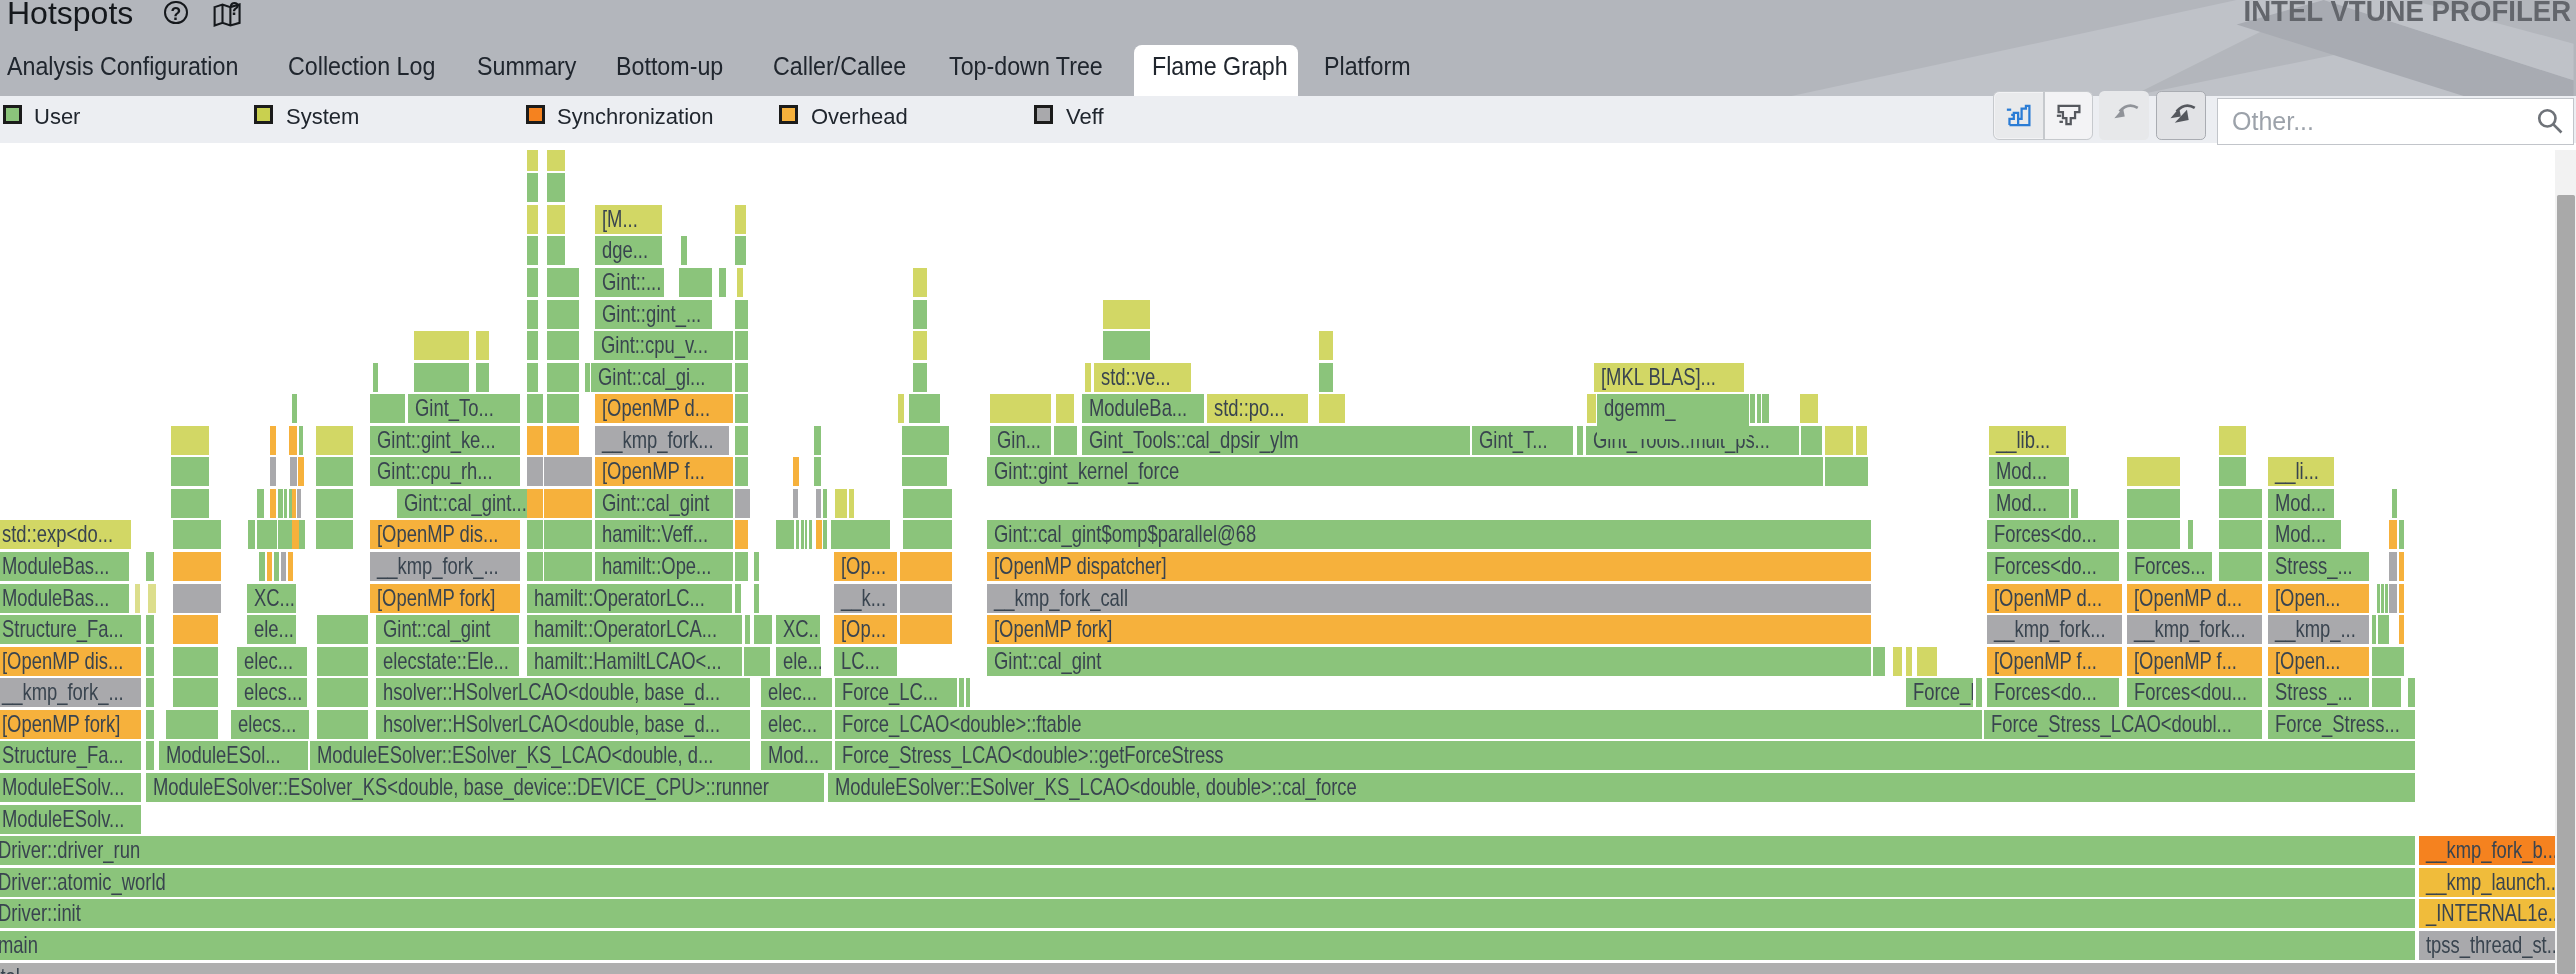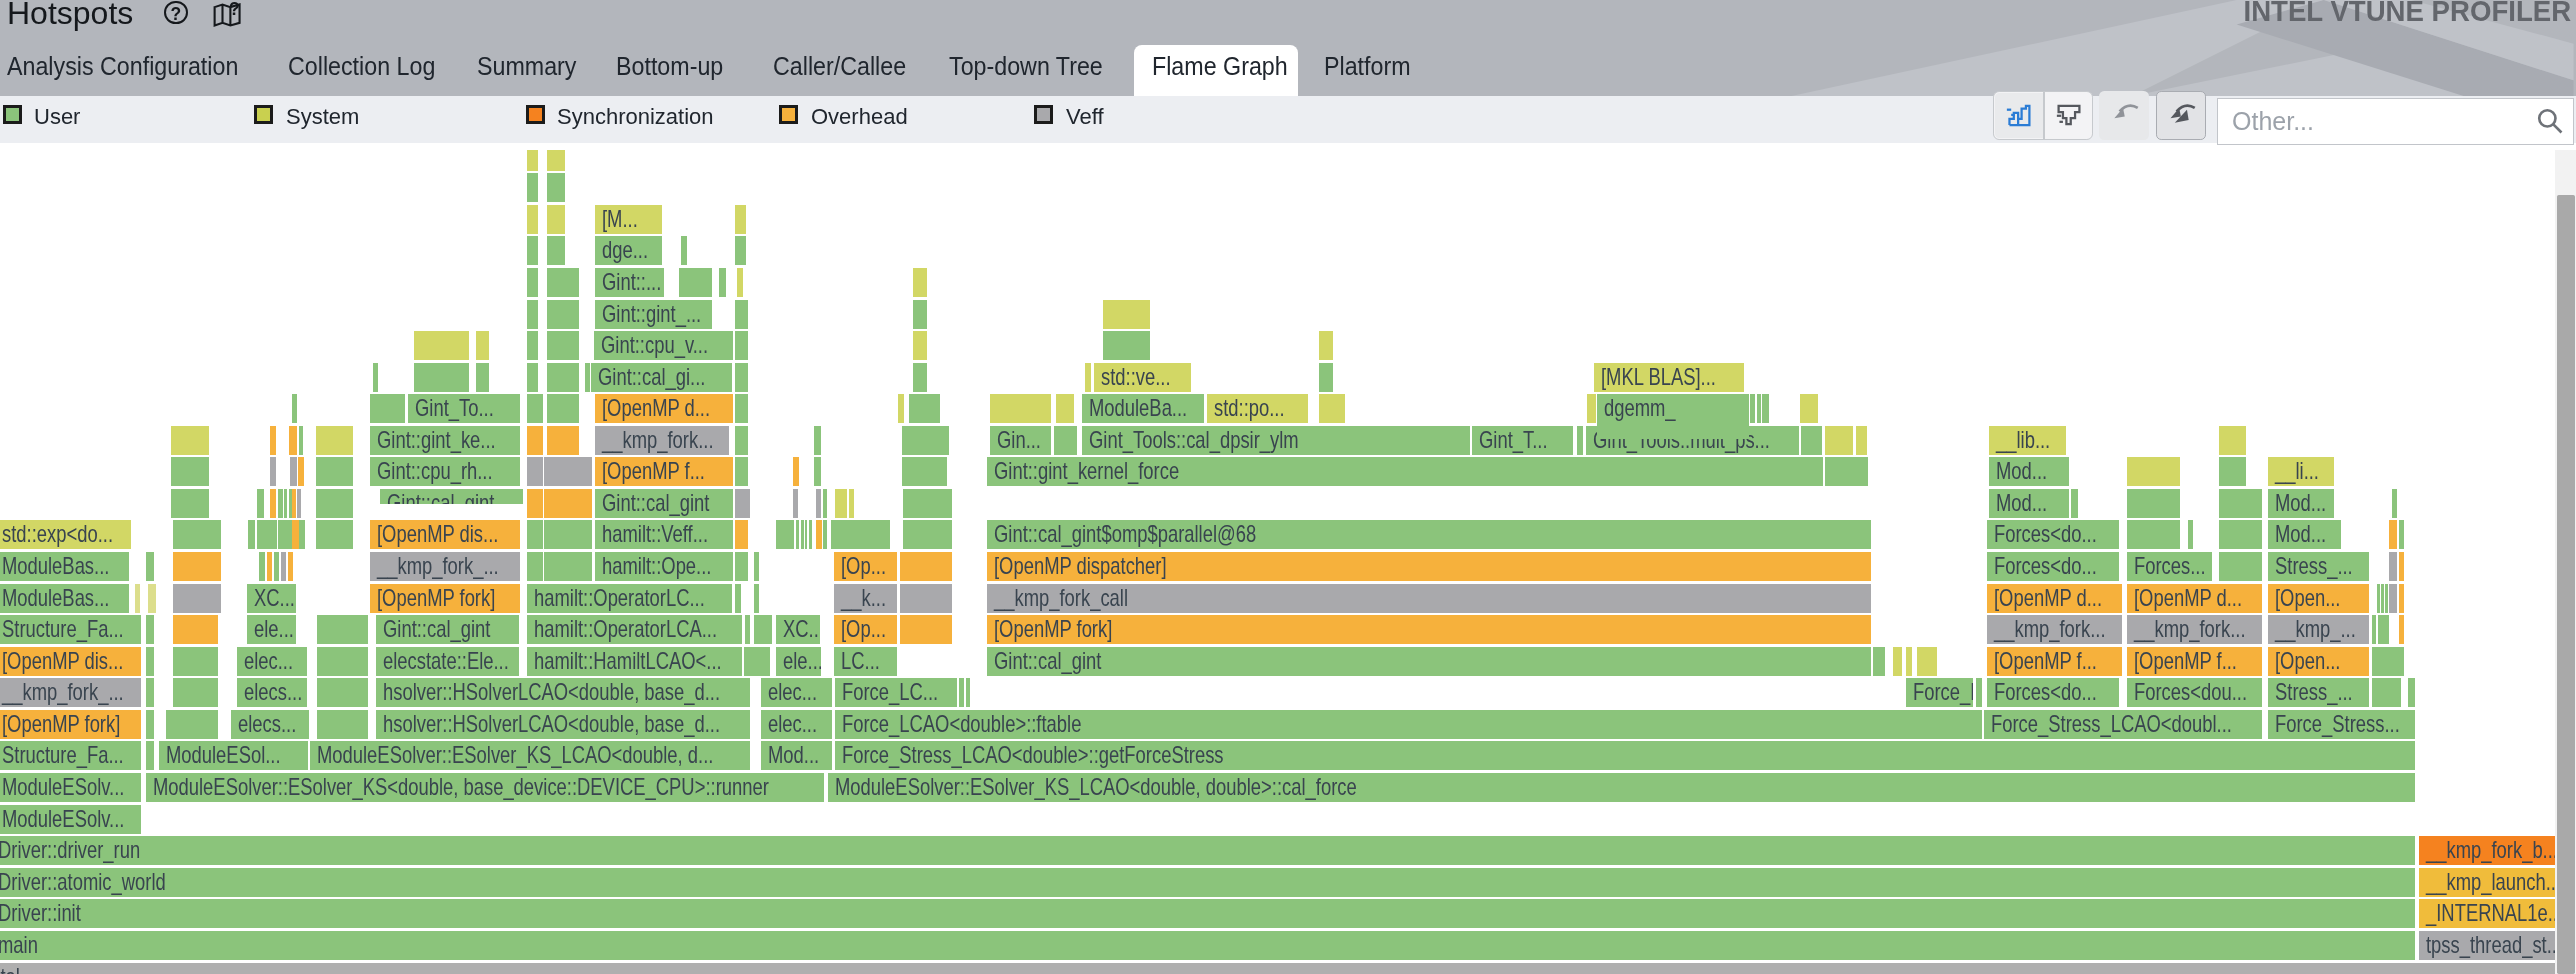--- a/index.html
+++ b/index.html
@@ -225,21 +225,21 @@
     <div class="box" style="left:2399px;top:370px;width:4.8px;height:29px;background:#8BC47B;padding-left:0;"></div>
     <div class="box" style="left:171px;top:339px;width:38px;height:29px;background:#8BC47B;padding-left:0;"></div>
     <div class="box" style="left:257px;top:339px;width:7.4px;height:29px;background:#8BC47B;padding-left:0;"></div>
     <div class="box" style="left:270px;top:339px;width:6.1px;height:29px;background:#F6B13C;padding-left:0;"></div>
     <div class="box" style="left:278px;top:339px;width:4.8px;height:29px;background:#8BC47B;padding-left:0;"></div>
     <div class="box" style="left:284px;top:339px;width:3.1px;height:29px;background:#8BC47B;padding-left:0;"></div>
     <div class="box" style="left:289px;top:339px;width:3.1px;height:29px;background:#8BC47B;padding-left:0;"></div>
     <div class="box" style="left:292px;top:339px;width:4.4px;height:29px;background:#F6B13C;padding-left:0;"></div>
     <div class="box" style="left:297px;top:339px;width:3.9px;height:29px;background:#A9A9AC;padding-left:0;"></div>
     <div class="box" style="left:316px;top:339px;width:37px;height:29px;background:#8BC47B;padding-left:0;"></div>
-    <div class="box" style="left:380px;top:339px;width:143px;height:15px;background:#8BC47B;padding-left:7px;"><span class="lb">Gint::cal_gint...</span></div>
+    <div class="box" style="left:397px;top:339px;width:143px;height:29px;background:#8BC47B;padding-left:7px;"><span class="lb">Gint::cal_gint...</span></div>
     <div class="box" style="left:527px;top:339px;width:15.7px;height:29px;background:#F6B13C;padding-left:0;"></div>
     <div class="box" style="left:544px;top:339px;width:48px;height:29px;background:#F6B13C;padding-left:0;"></div>
     <div class="box" style="left:595px;top:339px;width:138px;height:29px;background:#8BC47B;"><span class="lb">Gint::cal_gint</span></div>
     <div class="box" style="left:735px;top:339px;width:15px;height:29px;background:#A9A9AC;padding-left:0;"></div>
     <div class="box" style="left:793px;top:339px;width:5.2px;height:29px;background:#A9A9AC;padding-left:0;"></div>
     <div class="box" style="left:816px;top:339px;width:5.2px;height:29px;background:#A9A9AC;padding-left:0;"></div>
     <div class="box" style="left:823px;top:339px;width:3.9px;height:29px;background:#8BC47B;padding-left:0;"></div>
     <div class="box" style="left:835px;top:339px;width:6.6px;height:29px;background:#D2D765;padding-left:0;"></div>
     <div class="box" style="left:842px;top:339px;width:5.2px;height:29px;background:#D2D765;padding-left:0;"></div>
     <div class="box" style="left:849px;top:339px;width:5.2px;height:29px;background:#D2D765;padding-left:0;"></div>

